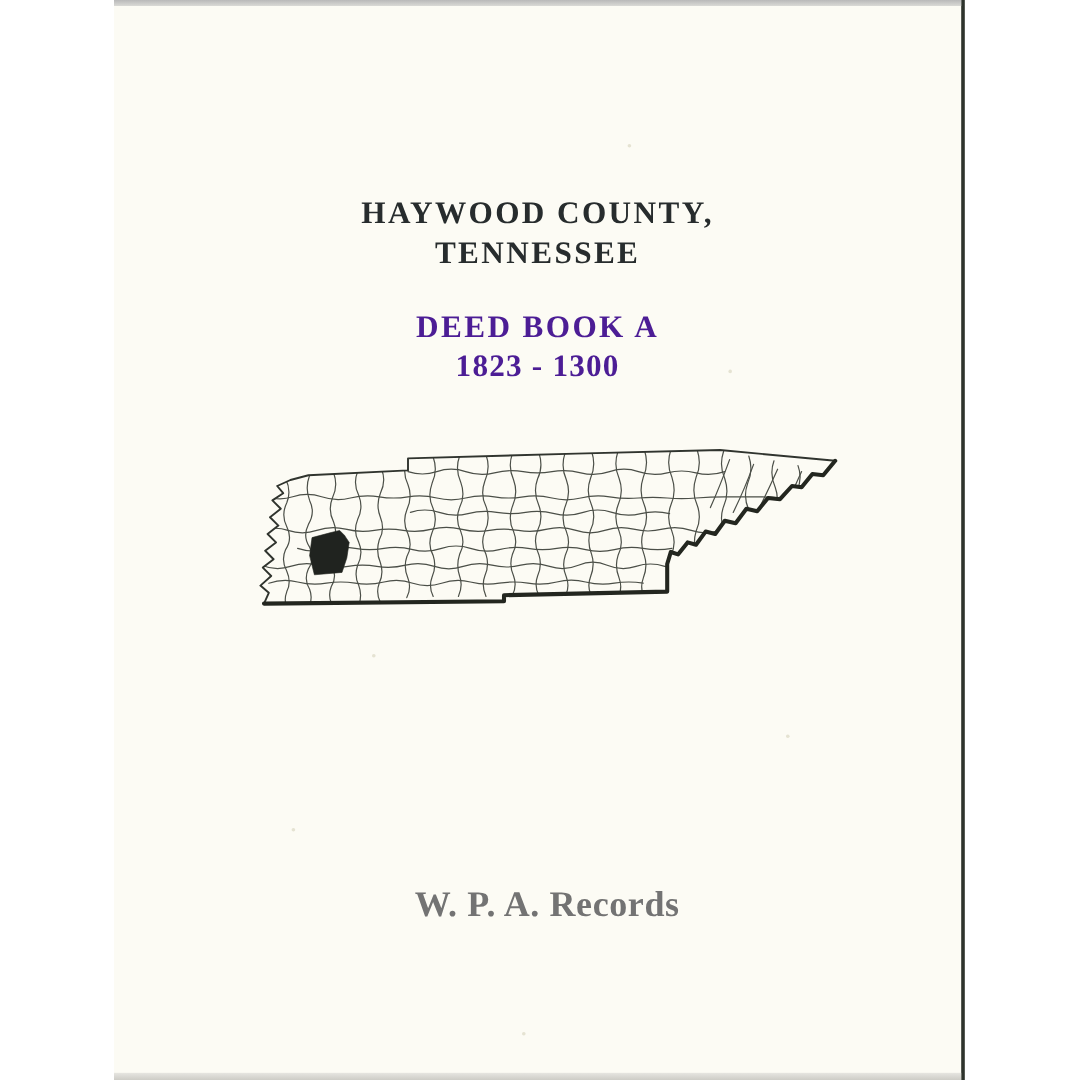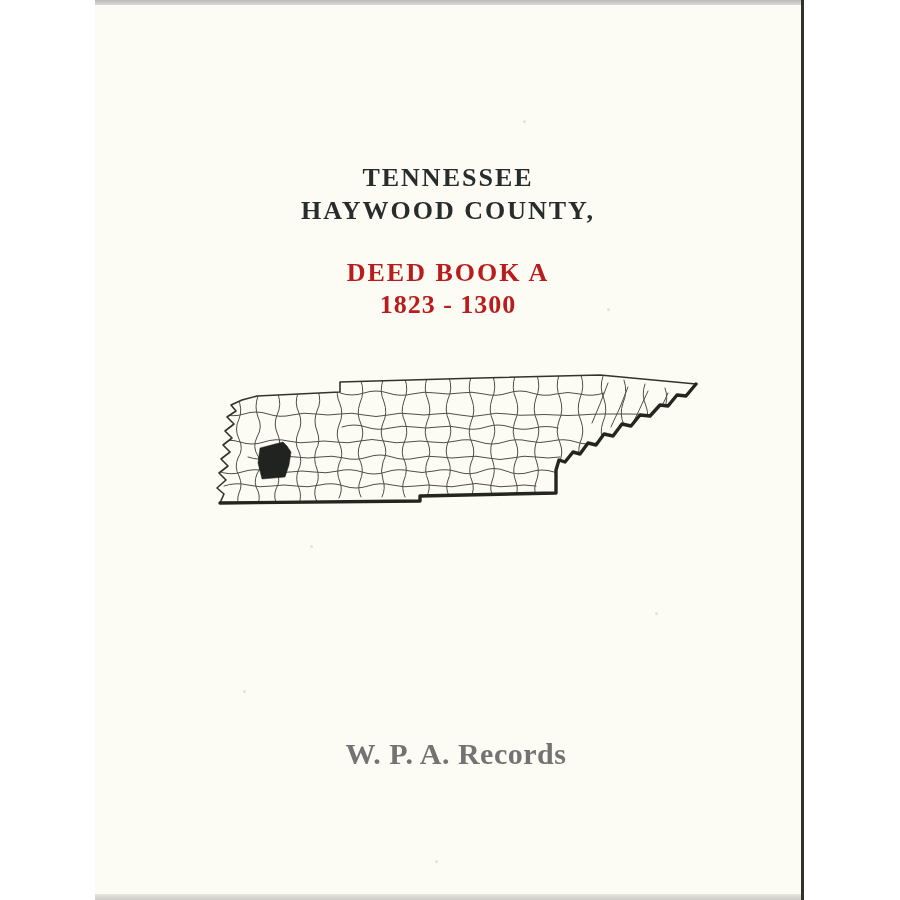--- a/index.html
+++ b/index.html
@@ -53,21 +53,21 @@
   }
   .subtitle-block {
     position: absolute;
     top: 257px;
     left: 0; right: 0;
     text-align: center;
     font-weight: bold;
     font-size: 26px;
     line-height: 32px;
     letter-spacing: 2px;
-    color: #b91c1c;
+    color: #4c1d95;
   }
   .subtitle-block .years {
     letter-spacing: 1px;
   }
   .map-wrap {
     position: absolute;
     left: 117px;
     top: 367px;
     width: 490px;
     height: 145px;
@@ -96,22 +96,22 @@
 <body>
 
 <div class="canvas">
 
   <div class="scan-page">
 
     <div class="edge-top"></div>
     <div class="edge-bottom"></div>
 
     <div class="title-block">
+      <div>HAYWOOD COUNTY,</div>
       <div>TENNESSEE</div>
-      <div>HAYWOOD COUNTY,</div>
     </div>
 
     <div class="subtitle-block">
       <div>DEED BOOK A</div>
       <div class="years">1823 - 1300</div>
     </div>
 
     <div class="map-wrap">
       <svg viewBox="0 0 490 145" xmlns="http://www.w3.org/2000/svg">
         <defs>

